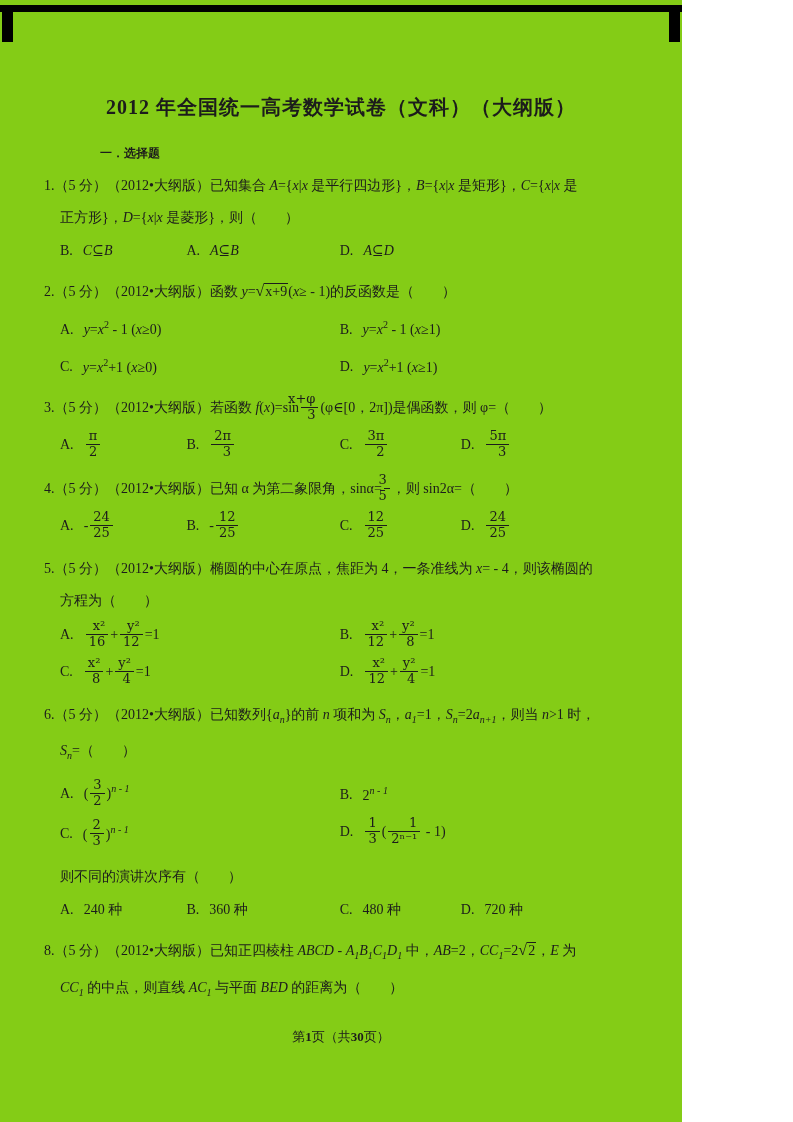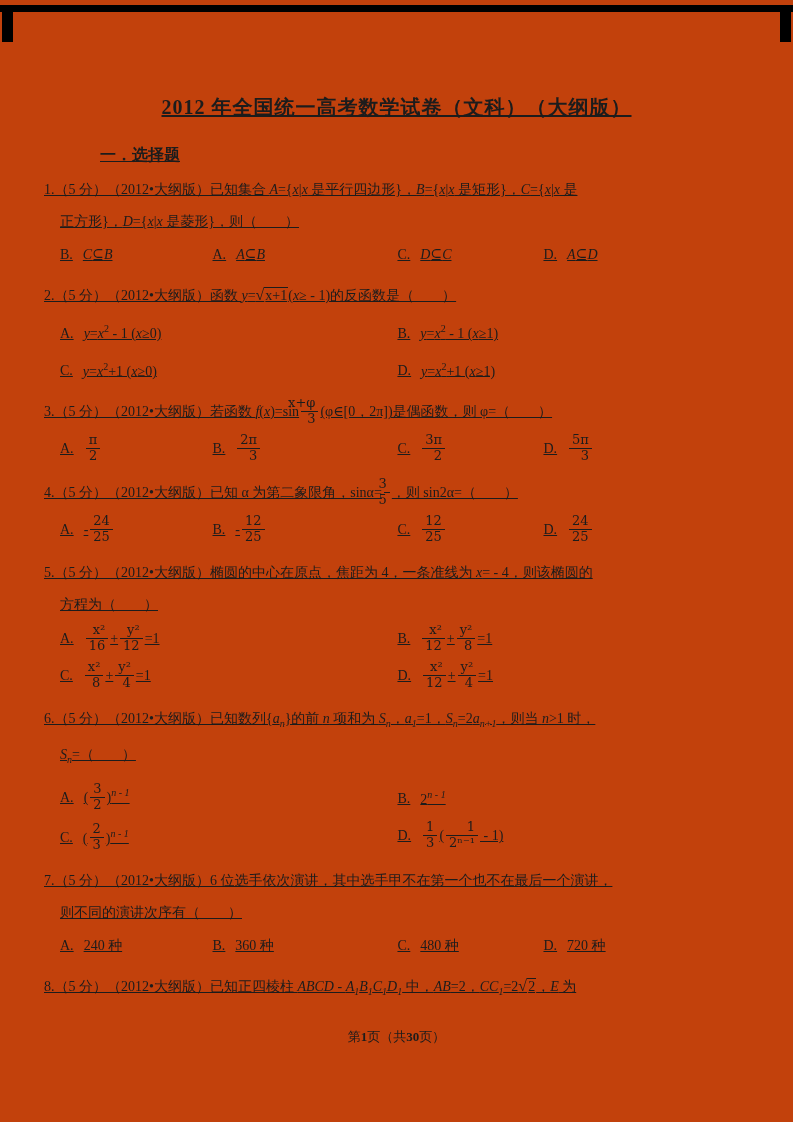--- a/index.html
+++ b/index.html
@@ -1,22 +1,22 @@
 <!DOCTYPE html>
 <html><head>
 <meta charset="utf-8">
 <style>
   html,body{margin:0;padding:0;background:#ffffff;}
-  .page{position:relative;width:793px;height:1122px;background:#c2410c;overflow:hidden;
-        font-family:"Liberation Serif","DejaVu Serif",serif;color:#1c1c1c;text-decoration:underline;}
+  .page{position:relative;width:682px;height:1122px;background:#84cc16;overflow:hidden;
+        font-family:"Liberation Serif","DejaVu Serif",serif;color:#1c1c1c;}
   .scan-top{position:absolute;top:5px;left:0;width:793px;height:7px;background:#000;}
   .scan-corner{position:absolute;top:5px;width:11px;height:37px;background:#000;}
   .scan-left{left:2px;} .scan-right{right:2px;}
   .title{margin:0;padding-top:94px;text-align:center;font-size:20px;font-weight:bold;letter-spacing:1px;}
-  .section{margin:24px 0 0 100px;font-size:16px;font-weight:bold;}
+  .section{margin:24px 0 0 100px;font-size:12px;font-weight:bold;}
   #questions{margin:6px 84px 0 44px;font-size:14px;}
   .q{margin-top:8px;padding-left:16px;}
   .stem-line{line-height:32px;white-space:nowrap;}
   .stem-line.first{text-indent:-16px;}
   .opts{display:grid;line-height:32px;margin:1px 0;align-items:center;}
   .c4{grid-template-columns:23.5% 28.5% 22.5% 25.5%;}
   .c2{grid-template-columns:52% 48%;}
   .opt{white-space:nowrap;}
   .olabel{margin-right:10px;}
   .mi{font-style:italic;}
@@ -43,26 +43,25 @@
   <h1 class="title">2012 年全国统一高考数学试卷（文科）（大纲版）</h1>
   <div class="section">一．选择题</div>
 
   <div id="questions">
       <div class="q">
         <div class="stem-line first"><span class="t">1.（5 分）（2012•大纲版）已知集合 </span><span class="mi">A</span><span class="t">={</span><span class="mi">x</span><span class="t">|</span><span class="mi">x</span><span class="t"> 是平行四边形}，</span><span class="mi">B</span><span class="t">={</span><span class="mi">x</span><span class="t">|</span><span class="mi">x</span><span class="t"> 是矩形}，</span><span class="mi">C</span><span class="t">={</span><span class="mi">x</span><span class="t">|</span><span class="mi">x</span><span class="t"> 是</span></div>
         <div class="stem-line"><span class="t">正方形}，</span><span class="mi">D</span><span class="t">={</span><span class="mi">x</span><span class="t">|</span><span class="mi">x</span><span class="t"> 是菱形}，则（　　）</span></div>
         <div class="opts c4">
           <span class="opt"><span class="olabel">B.</span><span class="mi">C</span><span class="t">⊆</span><span class="mi">B</span></span>
           <span class="opt"><span class="olabel">A.</span><span class="mi">A</span><span class="t">⊆</span><span class="mi">B</span></span>
-          <span class="opt"><span class="olabel">C.</span><span class="mi">D</span><span class="t">⊆</span><span class="mi">C</span></span>
           <span class="opt"><span class="olabel">D.</span><span class="mi">A</span><span class="t">⊆</span><span class="mi">D</span></span>
         </div>
       </div>
       <div class="q">
-        <div class="stem-line first"><span class="t">2.（5 分）（2012•大纲版）函数 </span><span class="mi">y</span><span class="t">=</span><span class="sqrt"><span class="rsign">√</span><span class="rad">x+1</span></span><span class="t">(</span><span class="mi">x</span><span class="t">≥ - 1)的反函数是（　　）</span></div>
+        <div class="stem-line first"><span class="t">2.（5 分）（2012•大纲版）函数 </span><span class="mi">y</span><span class="t">=</span><span class="sqrt"><span class="rsign">√</span><span class="rad">x+9</span></span><span class="t">(</span><span class="mi">x</span><span class="t">≥ - 1)的反函数是（　　）</span></div>
         <div class="opts c2">
           <span class="opt"><span class="olabel">A.</span><span class="mi">y</span><span class="t">=</span><span class="mi">x</span><sup>2</sup><span class="t"> - 1 (</span><span class="mi">x</span><span class="t">≥0)</span></span>
           <span class="opt"><span class="olabel">B.</span><span class="mi">y</span><span class="t">=</span><span class="mi">x</span><sup>2</sup><span class="t"> - 1 (</span><span class="mi">x</span><span class="t">≥1)</span></span>
         </div>
         <div class="opts c2">
           <span class="opt"><span class="olabel">C.</span><span class="mi">y</span><span class="t">=</span><span class="mi">x</span><sup>2</sup><span class="t">+1 (</span><span class="mi">x</span><span class="t">≥0)</span></span>
           <span class="opt"><span class="olabel">D.</span><span class="mi">y</span><span class="t">=</span><span class="mi">x</span><sup>2</sup><span class="t">+1 (</span><span class="mi">x</span><span class="t">≥1)</span></span>
         </div>
       </div>
       <div class="q">
@@ -101,28 +100,28 @@
         <div class="opts c2">
           <span class="opt"><span class="olabel">A.</span><span class="t">(</span><span class="frac"><span class="num">3</span><span class="den">2</span></span><span class="t">)</span><sup class="it">n - 1</sup></span>
           <span class="opt"><span class="olabel">B.</span><span class="t">2</span><sup class="it">n - 1</sup></span>
         </div>
         <div class="opts c2">
           <span class="opt"><span class="olabel">C.</span><span class="t">(</span><span class="frac"><span class="num">2</span><span class="den">3</span></span><span class="t">)</span><sup class="it">n - 1</sup></span>
           <span class="opt"><span class="olabel">D.</span><span class="frac"><span class="num">1</span><span class="den">3</span></span><span class="t">(</span><span class="frac"><span class="num">1</span><span class="den">2ⁿ⁻¹</span></span><span class="t"> - 1)</span></span>
         </div>
       </div>
       <div class="q">
-        <div class="stem-line first"><span class="t">7.（5 分）（2012•大纲版）6 位选手依次演讲，其中选手甲不在第一个也不在最后一个演讲，</span></div>
         <div class="stem-line"><span class="t">则不同的演讲次序有（　　）</span></div>
         <div class="opts c4">
           <span class="opt"><span class="olabel">A.</span><span class="t">240 种</span></span>
           <span class="opt"><span class="olabel">B.</span><span class="t">360 种</span></span>
           <span class="opt"><span class="olabel">C.</span><span class="t">480 种</span></span>
           <span class="opt"><span class="olabel">D.</span><span class="t">720 种</span></span>
         </div>
       </div>
       <div class="q">
         <div class="stem-line first"><span class="t">8.（5 分）（2012•大纲版）已知正四棱柱 </span><span class="mi">ABCD</span><span class="t"> - </span><span class="mi">A</span><sub class="it">1</sub><span class="mi">B</span><sub class="it">1</sub><span class="mi">C</span><sub class="it">1</sub><span class="mi">D</span><sub class="it">1</sub><span class="t"> 中，</span><span class="mi">AB</span><span class="t">=2，</span><span class="mi">CC</span><sub class="it">1</sub><span class="t">=2</span><span class="sqrt"><span class="rsign">√</span><span class="rad">2</span></span><span class="t">，</span><span class="mi">E</span><span class="t"> 为</span></div>
+        <div class="stem-line"><span class="mi">CC</span><sub class="it">1</sub><span class="t"> 的中点，则直线 </span><span class="mi">AC</span><sub class="it">1</sub><span class="t"> 与平面 </span><span class="mi">BED</span><span class="t"> 的距离为（　　）</span></div>
       </div>
     </div>
 
   <div class="footer" id="footer"><span class="t">第</span><span class="bold">1</span><span class="t">页（共</span><span class="bold">30</span><span class="t">页）</span></div>
 </div>
 
 </body></html>

